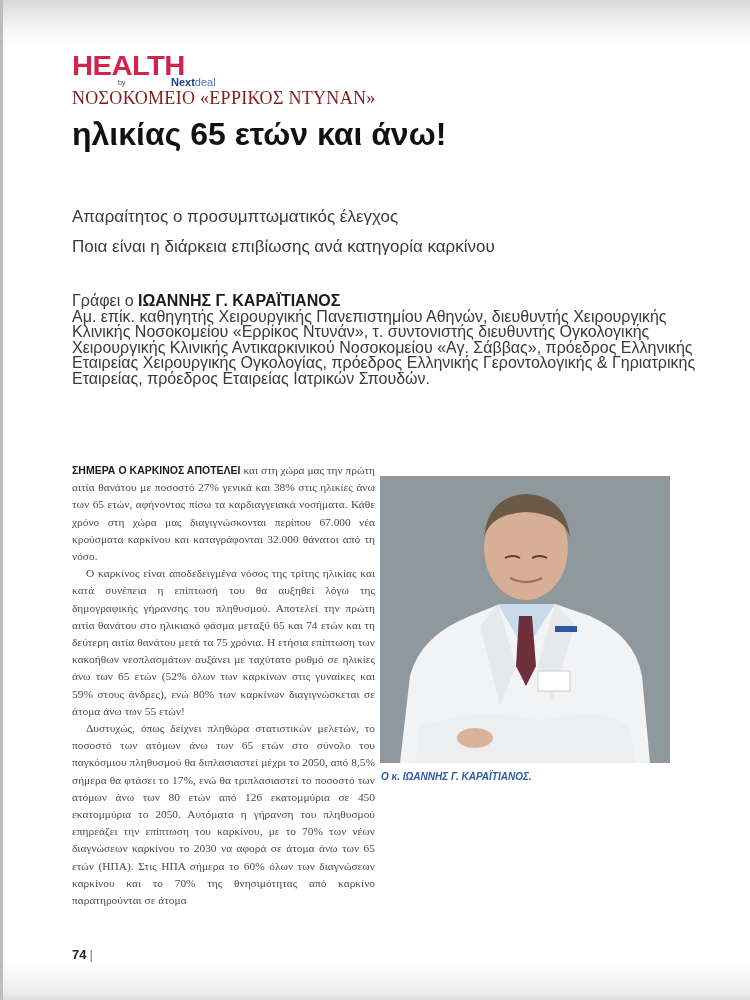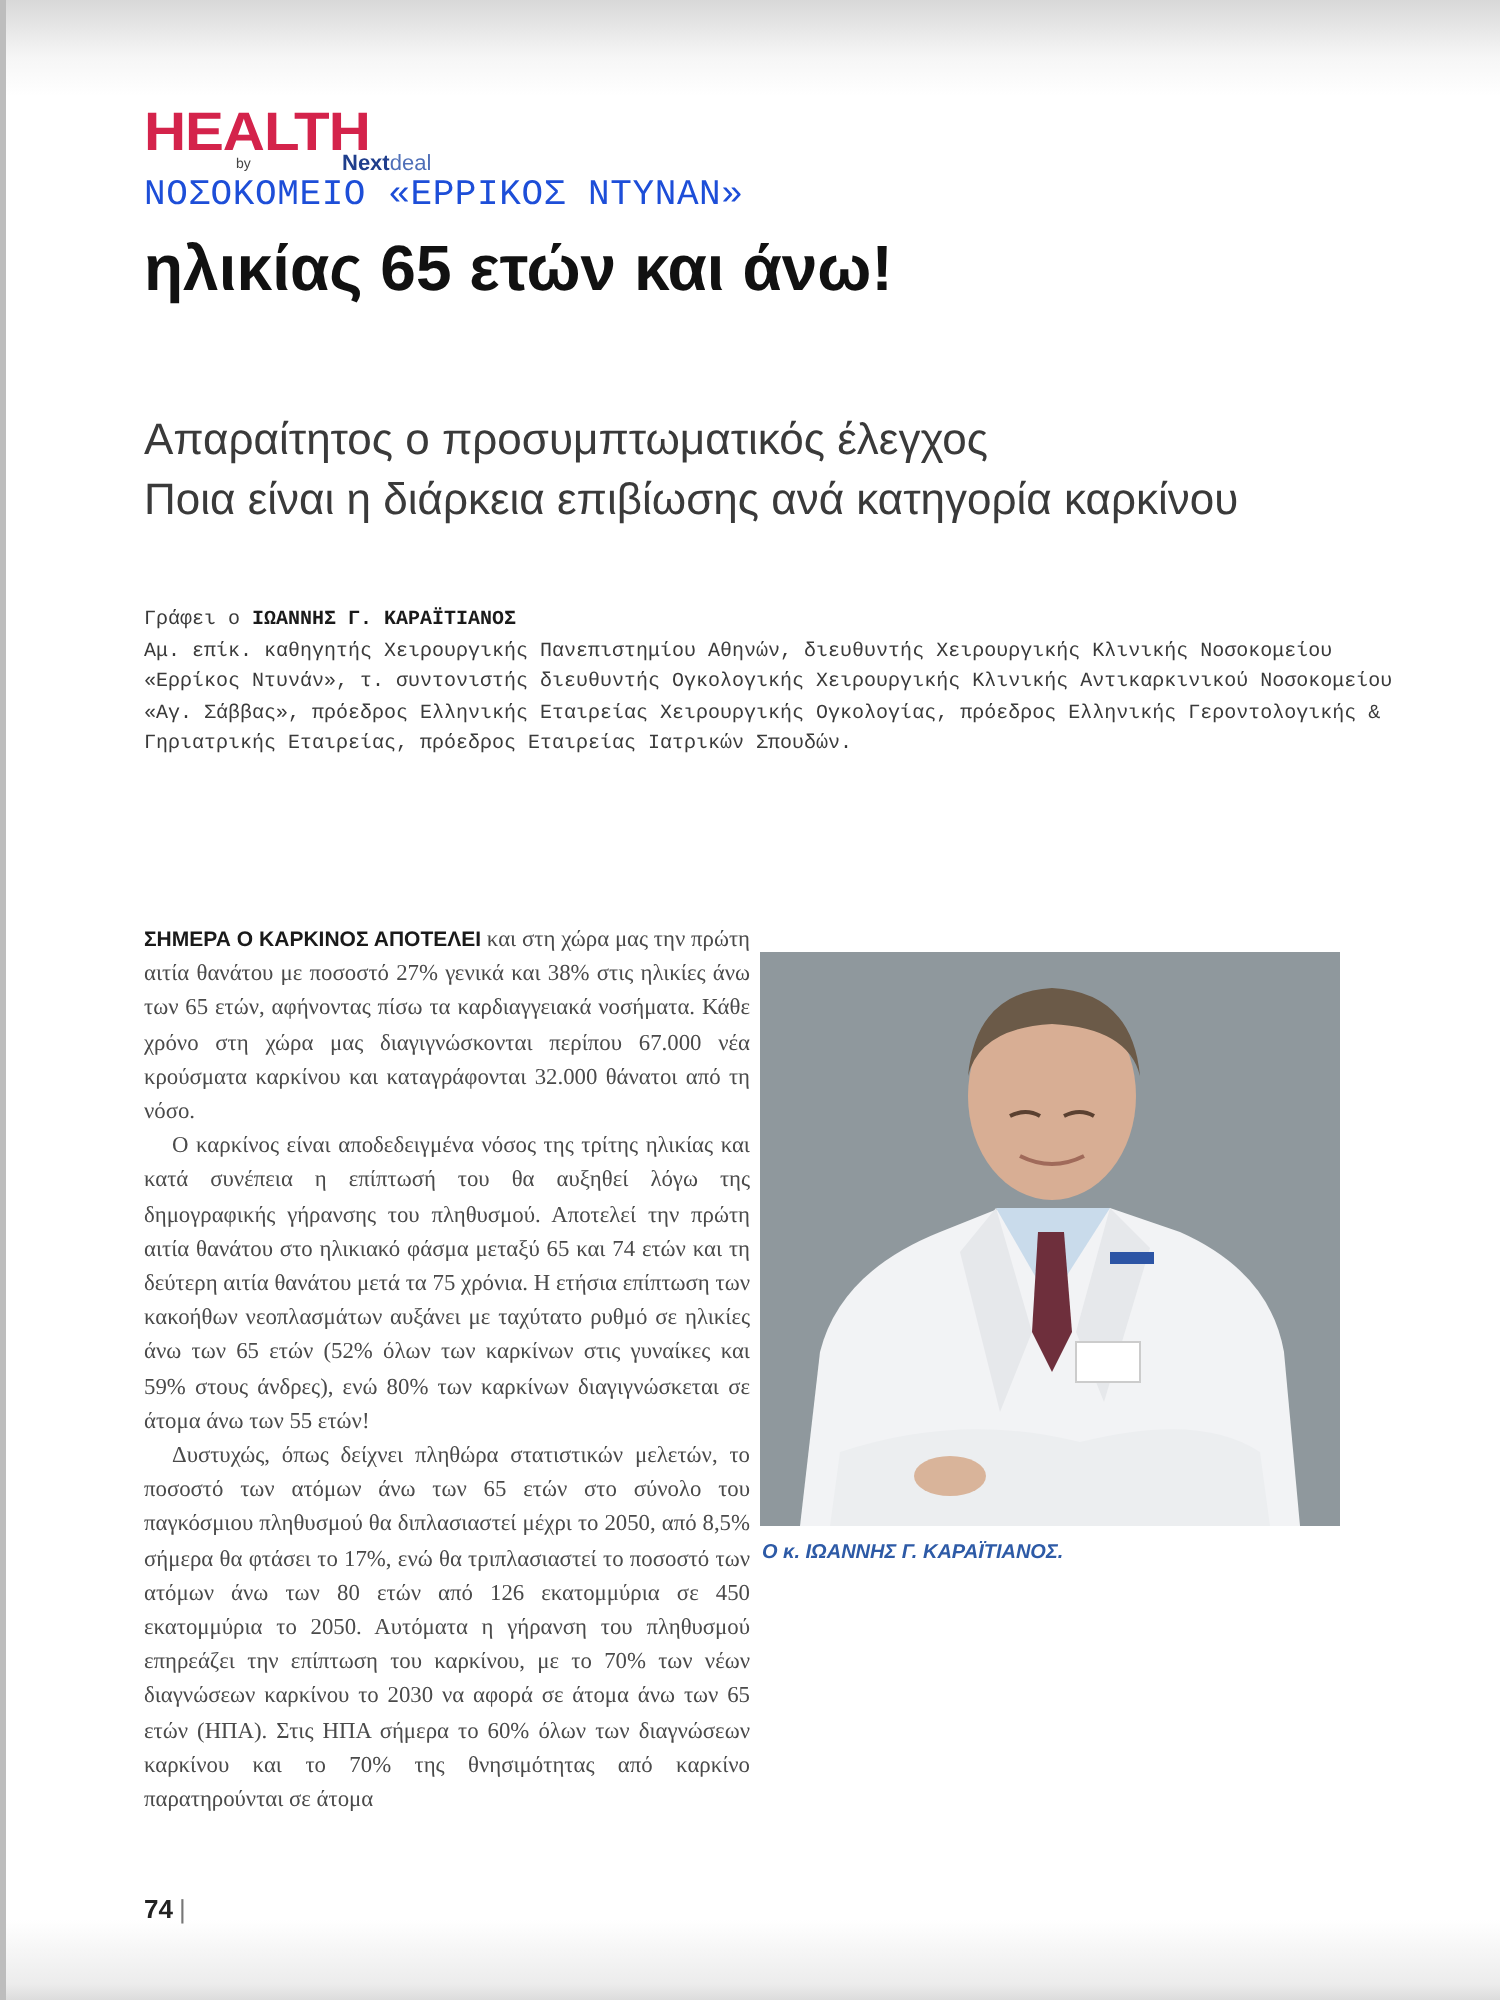--- a/index.html
+++ b/index.html
@@ -32,38 +32,38 @@
   }
   .logo-nextdeal {
     position: absolute; left: 55px; top: 24px;
     font-family: "Liberation Sans", sans-serif; font-size: 11px; line-height: 12px; padding-left: 44px;
   }
   .logo-next { font-weight: bold; color: #1f3e8c; }
   .logo-deal { color: #4f6fb8; }
 
   .kicker {
     position: absolute; left: 72px; top: 88px;
-    font-family: Liberation Mono, monospace; font-size: 18px; color: #1d4ed8;
+    font-family: Liberation Serif, serif; font-size: 18px; color: #7f1d1d;
     letter-spacing: 0.3px;
   }
   .headline {
     position: absolute; left: 72px; top: 114px; width: 600px;
     font-family: "Liberation Sans", sans-serif; font-weight: bold;
     font-size: 32px; line-height: 41px; color: #111;
   }
   .subtitle {
     position: absolute; left: 72px;
-    font-family: "Liberation Sans", sans-serif; font-size: 22px; color: #3a3a3a;
+    font-family: "Liberation Sans", sans-serif; font-size: 17px; color: #3a3a3a;
   }
   .sub1 { top: 207px; }
   .sub2 { top: 237px; }
 
   .byline {
-    position: absolute; left: 72px; top: 303px; width: 640px;
-    font-family: Liberation Mono, monospace; font-size: 10px; line-height: 15.6px; color: #3a3a3a;
+    position: absolute; left: 72px; top: 293px; width: 640px;
+    font-family: Liberation Sans, sans-serif; font-size: 16px; line-height: 15.6px; color: #3a3a3a;
   }
   .byline .author { font-weight: bold; color: #1a1a1a; }
 
   .col {
     position: absolute; width: 303px;
     font-family: "Liberation Serif", serif; font-size: 11.4px; line-height: 17.2px;
     color: #4a4a4a; text-align: justify;
   }
   .col p { margin: 0; text-indent: 14px; }
   .col p.first { text-indent: 0; }

